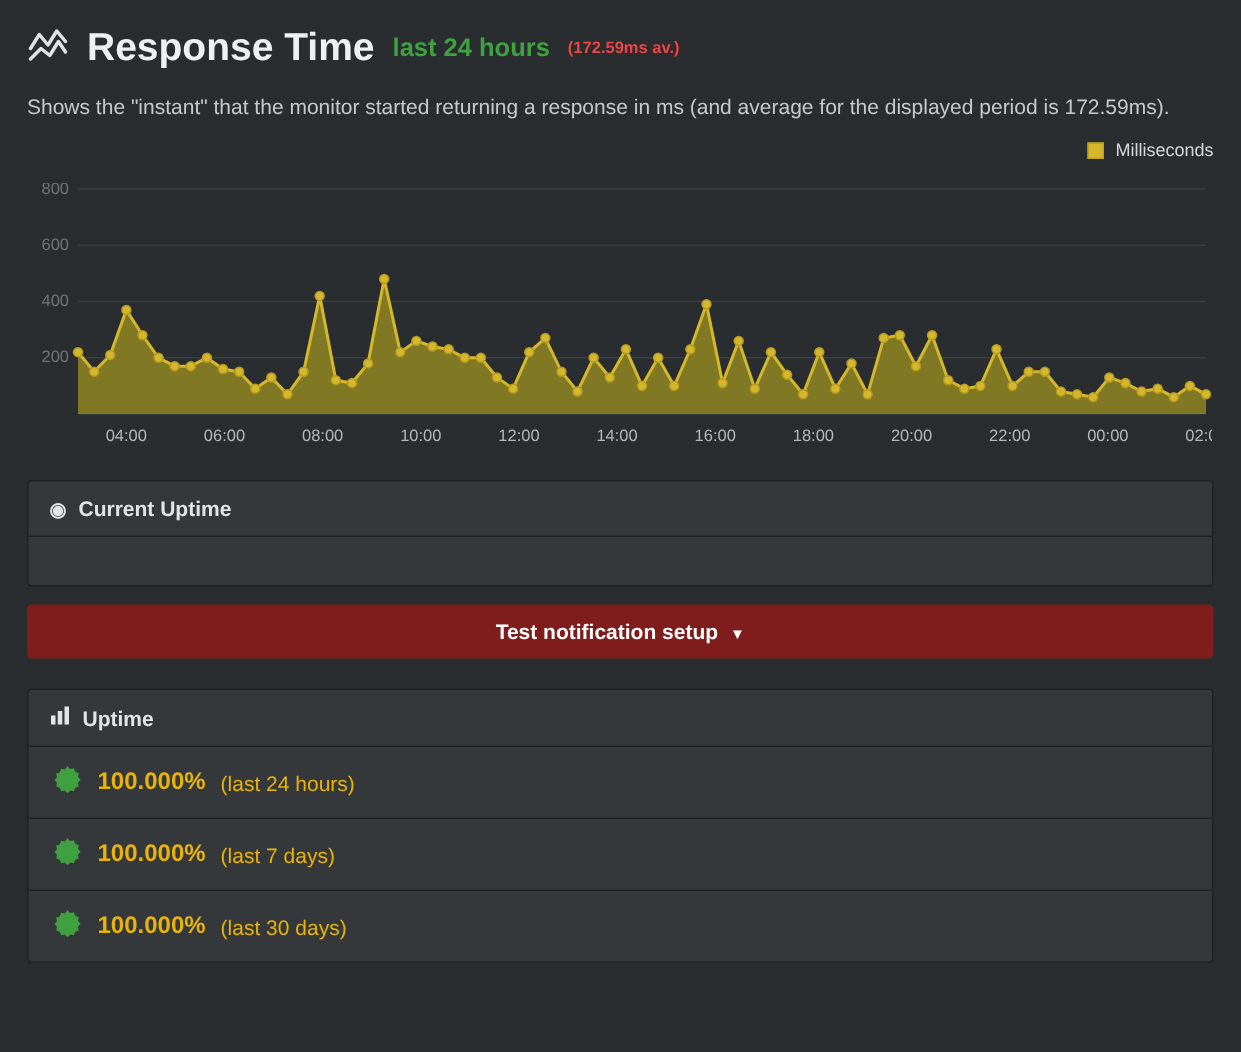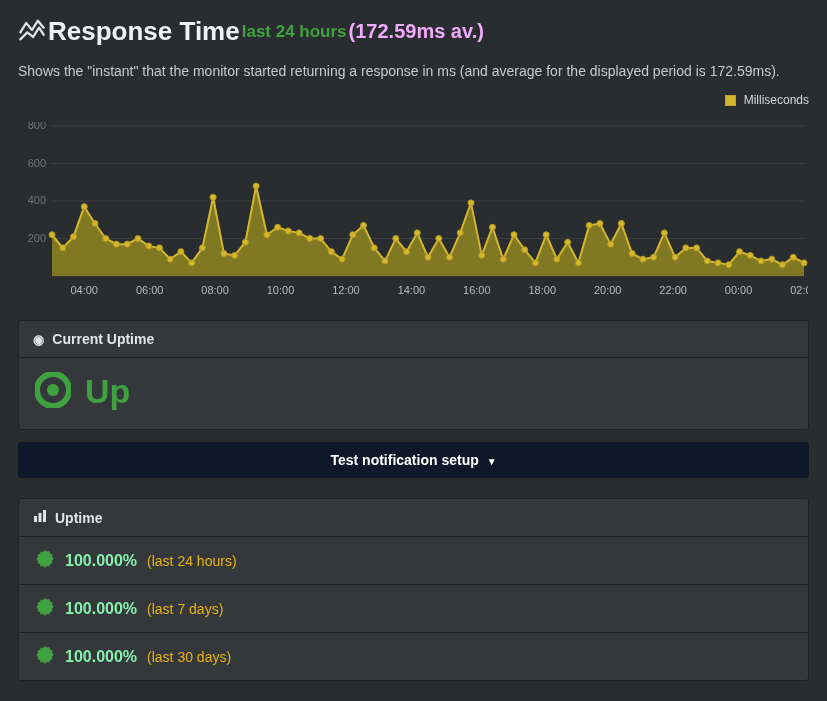--- a/index.html
+++ b/index.html
@@ -7,27 +7,27 @@
     background: #2a2d30;
     color: #cfd2d4;
     font-family: -apple-system, BlinkMacSystemFont, "Segoe UI", Arial, sans-serif;
     font-size: 14px;
     width: 827px;
     padding: 16px 18px;
   }
   .page-title-row {
     display: flex;
     align-items: center;
-    gap: 2px;
+    gap: 12px;
     margin-bottom: 16px;
   }
   .title-icon svg { width: 28px; height: 28px; stroke: #dfe3e6; }
   .page-title { color: #eef1f3; font-size: 26px; font-weight: 700; }
   .sub-green { color: #3fa13f; font-weight: 600; font-size: 17px; }
-  .sub-green-paren { color: #f0abfc; font-weight: 600; font-size: 20px; text-align: center; }
+  .sub-green-paren { color: #ef4444; font-weight: 600; font-size: 11px; text-align: center; }
   .desc { color: #c7cacc; margin: 10px 0 14px; font-size: 14px; }
   .legend-row { text-align: right; font-size: 12px; color: #d6d8da; margin-bottom: 15px; }
   .legend-swatch {
     display: inline-block; width: 11px; height: 11px; background: #d4b72c;
     vertical-align: middle; margin-right: 4px; border: 1px solid #c0a41f;
   }
   .chart-wrap { width: 790px; height: 180px; margin-bottom: 18px; position: relative; }
   .chart-wrap svg { width: 100%; height: 100%; }
   .y-label { fill: #6e7578; font-size: 11px; }
   .x-label { fill: #b3b8ba; font-size: 11px; text-anchor: middle; }
@@ -52,33 +52,33 @@
   }
   .panel-header .hdr-icon { color: #e2e4e6; font-size: 13px; }
   .panel-body { padding: 14px 16px 18px; border-bottom: 1px solid #1f2224; }
   .panel-body:last-child { border-bottom: none; }
   .status-up-row { display: flex; align-items: center; gap: 14px; }
   .up-bullet svg { width: 36px; height: 36px; }
   .up-text { color: #3fa13f; font-size: 34px; font-weight: 700; }
   .since { color: #c2c5c7; font-size: 13px; margin-top: 10px; }
   .btn-blue {
     display: block; width: 100%; 
-    background: #0f172a; color: #fff; font-weight: 700;
+    background: #7f1d1d; color: #fff; font-weight: 700;
     padding: 10px 0; border-radius: 3px; margin: 12px 0 20px;
     border: none; cursor: pointer; font-size: 14px;
   }
   .drop-caret { font-size: 10px; margin-left: 4px; }
   .uptime-row {
     padding: 12px 16px;
     border-bottom: 1px solid #1f2224;
     display: flex; align-items: center; gap: 10px;
   }
   .uptime-row:last-child { border-bottom: none; }
   .seal svg { width: 20px; height: 20px; }
-  .pct { color: #86efac; font-weight: 700; font-size: 16px; }
+  .pct { color: #eab308; font-weight: 700; font-size: 16px; }
   .period { color: #eab308; }
 </style>
 </head>
 <body>
 
 <div class="page-title-row">
   <span class="title-icon">
     <svg viewBox="0 0 24 24" fill="none" stroke="currentColor" stroke-width="2" stroke-linecap="round" stroke-linejoin="round">
       <polyline points="2,14 7,6 12,12 17,4 22,10"></polyline>
       <polyline points="2,20 8,14 13,18 18,10 22,16"></polyline>
@@ -194,29 +194,20 @@
       <text class="x-label" x="786" y="172">02:00</text>
     </svg>
 </div>
 
 <div class="panel">
   <div class="panel-header">
     <span class="hdr-icon">◉</span>
     <span>Current Uptime</span>
   </div>
   <div class="panel-body">
-    <div class="status-up-row">
-      <span class="up-bullet">
-        <svg viewBox="0 0 36 36">
-            <circle cx="18" cy="18" r="16" fill="none" stroke="#3fa13f" stroke-width="6"></circle>
-            <circle cx="18" cy="18" r="6" fill="#3fa13f"></circle>
-          </svg>
-      </span>
-      <span class="up-text">Up</span>
-    </div>
   </div>
 </div>
 
 <button class="btn-blue">
   <span>Test notification setup</span>
   <span class="drop-caret">▼</span>
 </button>
 
 <div class="panel">
   <div class="panel-header">

